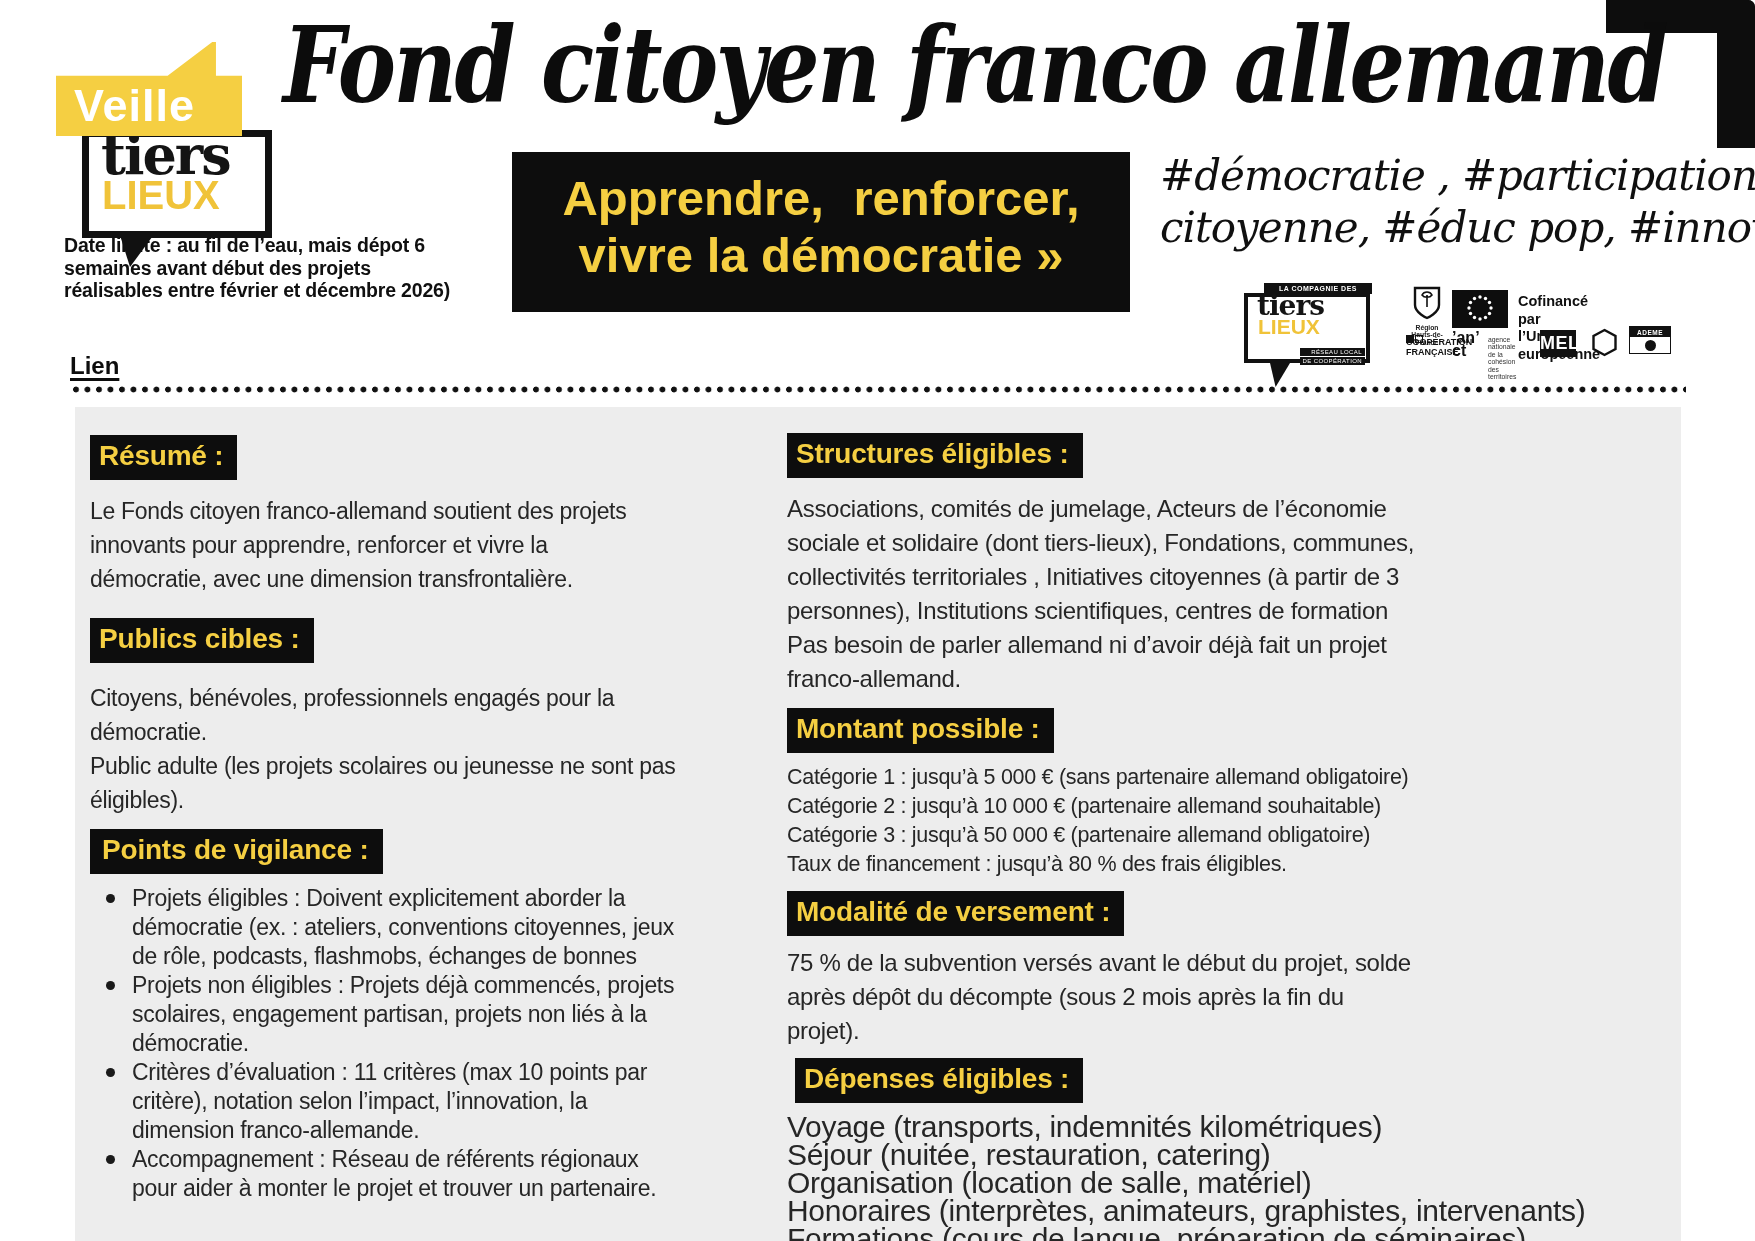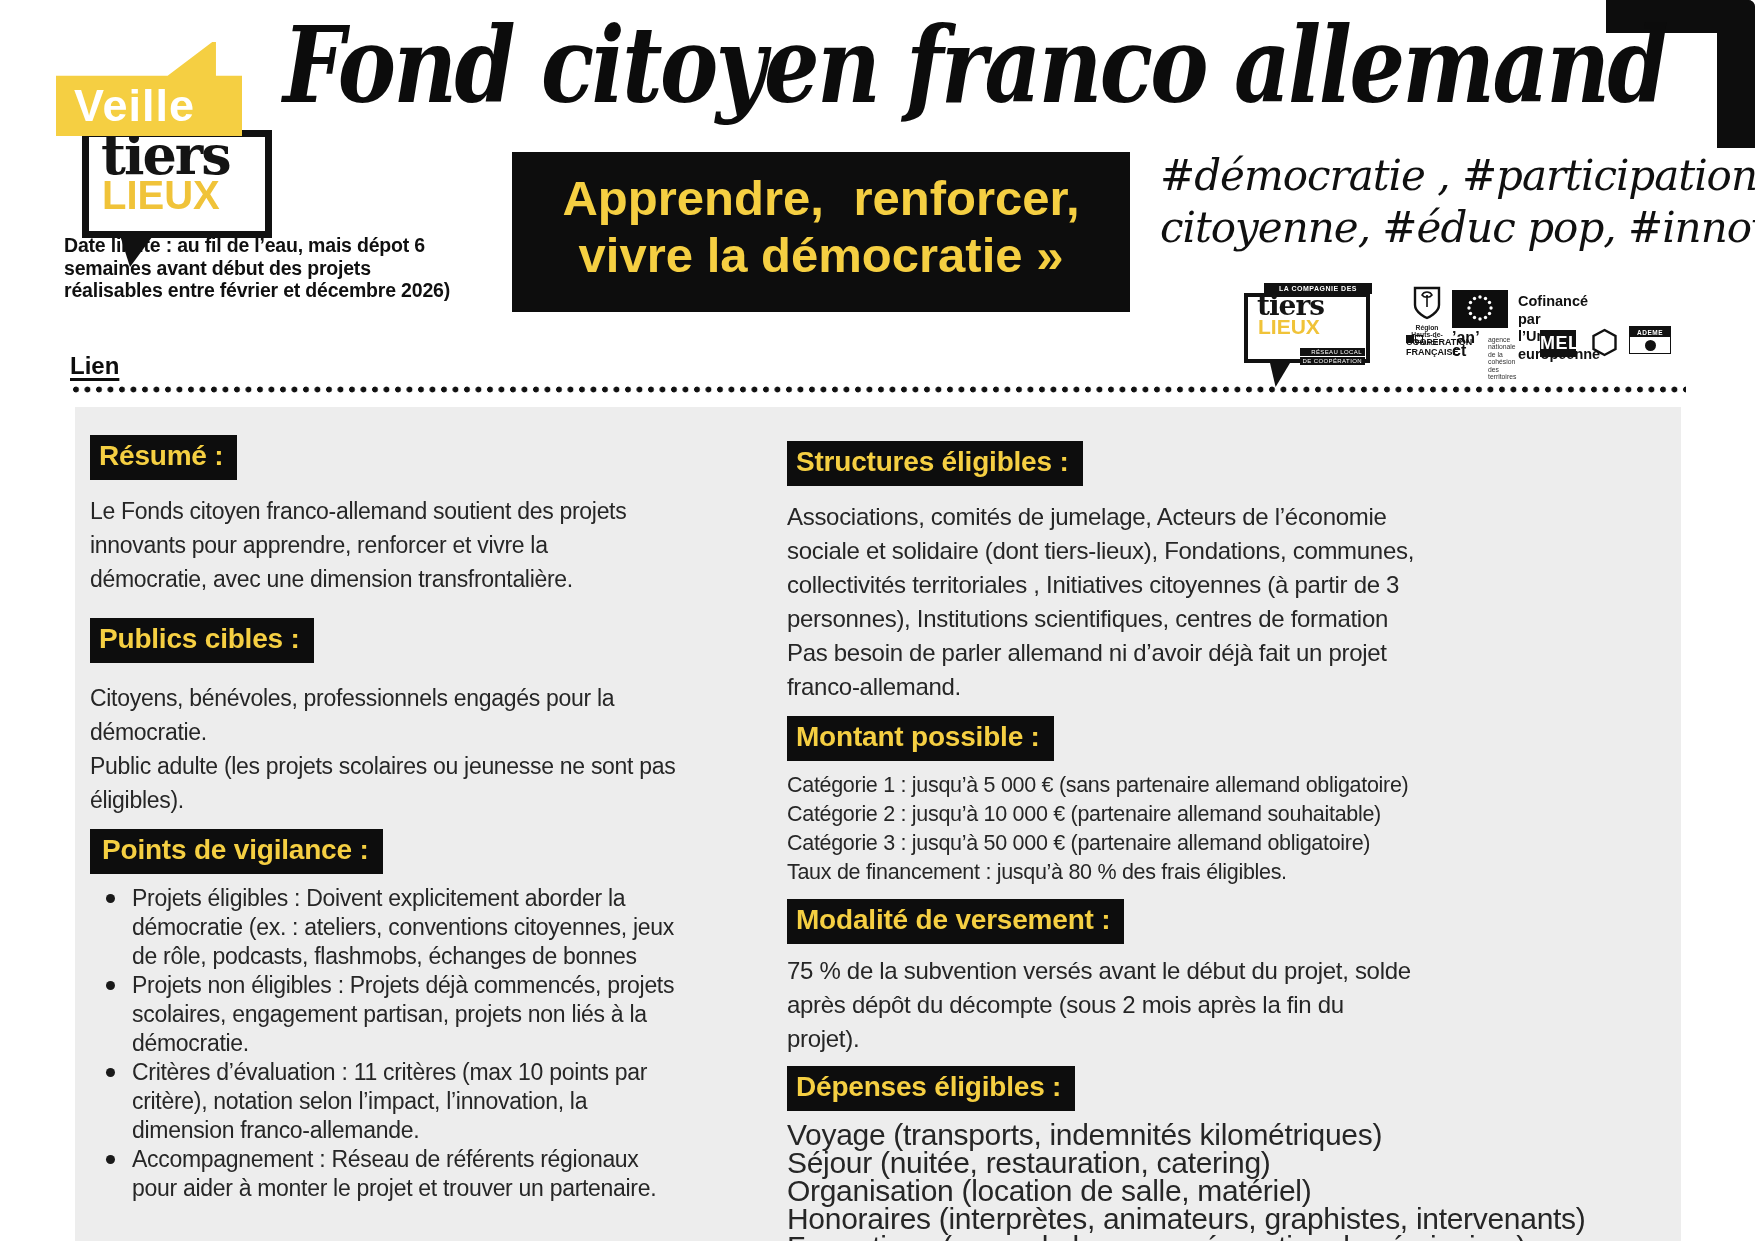--- a/index.html
+++ b/index.html
@@ -274,21 +274,21 @@
         <li>
           <div class="ln">Accompagnement : Réseau de référents régionaux</div>
           <div class="ln">pour aider à monter le projet et trouver un partenaire.</div>
         </li>
       </ul>
     </section>
   </div>
 
   <div class="col col-right">
     <section>
-      <div class="sec-h" style="margin-top:15px;">Structures éligibles :</div>
+      <div class="sec-h" style="margin-top:7px;">Structures éligibles :</div>
       <div class="body24 mt">
         <div class="ln">Associations, comités de jumelage, Acteurs de l’économie</div>
         <div class="ln">sociale et solidaire (dont tiers-lieux), Fondations, communes,</div>
         <div class="ln">collectivités territoriales , Initiatives citoyennes (à partir de 3</div>
         <div class="ln">personnes), Institutions scientifiques, centres de formation</div>
         <div class="ln">Pas besoin de parler allemand ni d’avoir déjà fait un projet</div>
         <div class="ln">franco-allemand.</div>
       </div>
     </section>
 
@@ -305,21 +305,21 @@
     <section>
       <div class="sec-h" style="margin-top:12px;">Modalité de versement :</div>
       <div class="body24" style="margin-top:8px;">
         <div class="ln">75 % de la subvention versés avant le début du projet, solde</div>
         <div class="ln">après dépôt du décompte (sous 2 mois après la fin du</div>
         <div class="ln">projet).</div>
       </div>
     </section>
 
     <section>
-      <div class="sec-h" style="margin-top:10px;">Dépenses éligibles :</div>
+      <div class="sec-h" style="margin-top:10px;margin-left:8px;">Dépenses éligibles :</div>
       <div class="dep" style="margin-top:8px;">
         <div class="ln">Voyage (transports, indemnités kilométriques)</div>
         <div class="ln">Séjour (nuitée, restauration, catering)</div>
         <div class="ln">Organisation (location de salle, matériel)</div>
         <div class="ln">Honoraires (interprètes, animateurs, graphistes, intervenants)</div>
         <div class="ln">Formations (cours de langue, préparation de séminaires)</div>
       </div>
     </section>
   </div>
 

